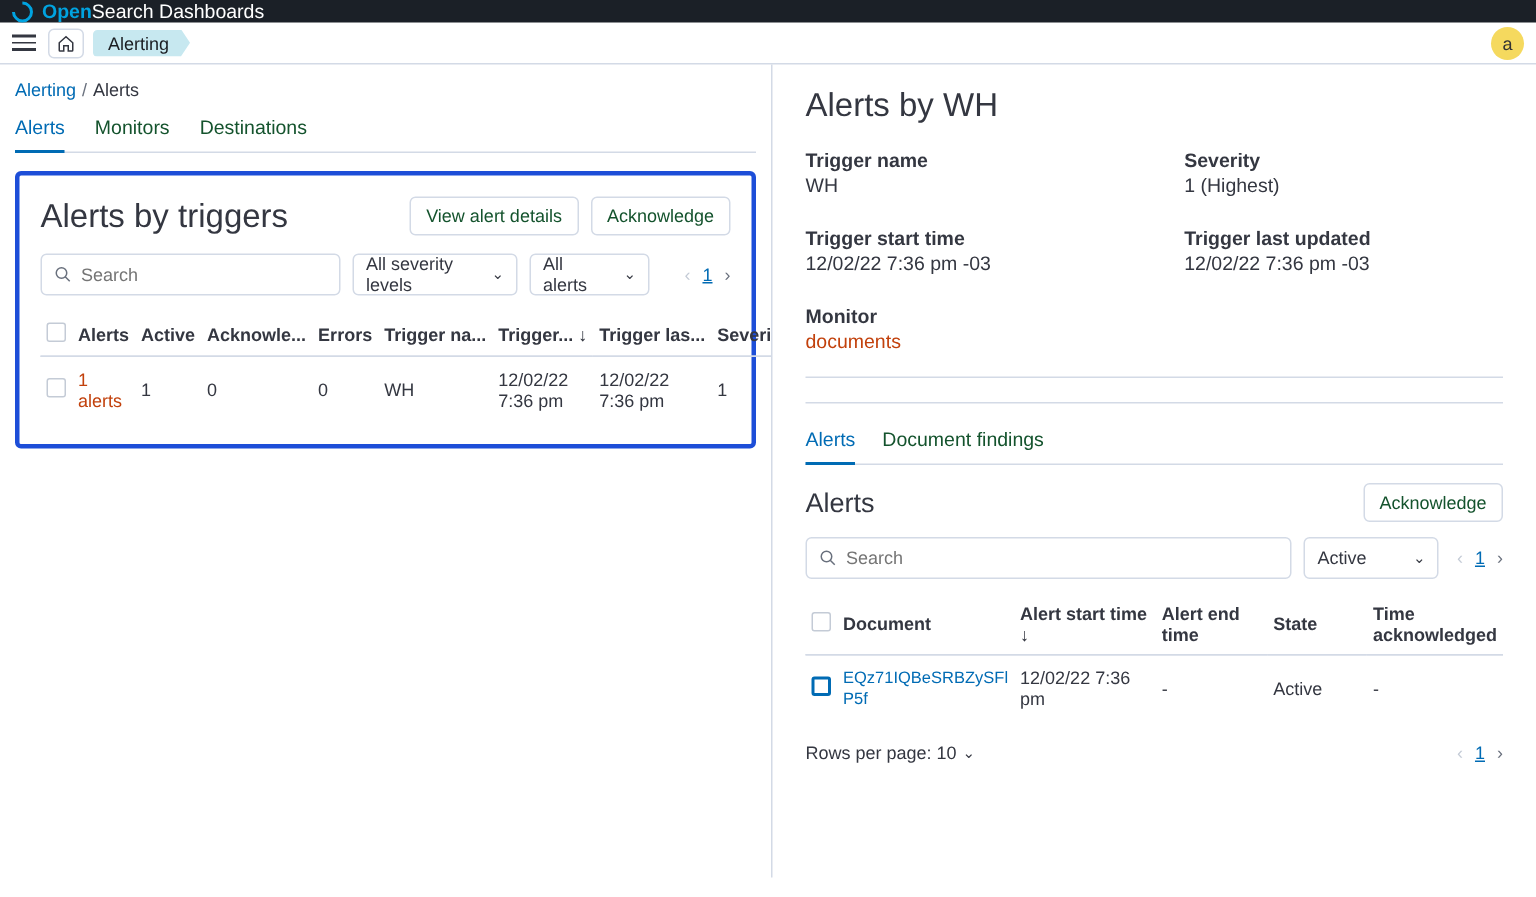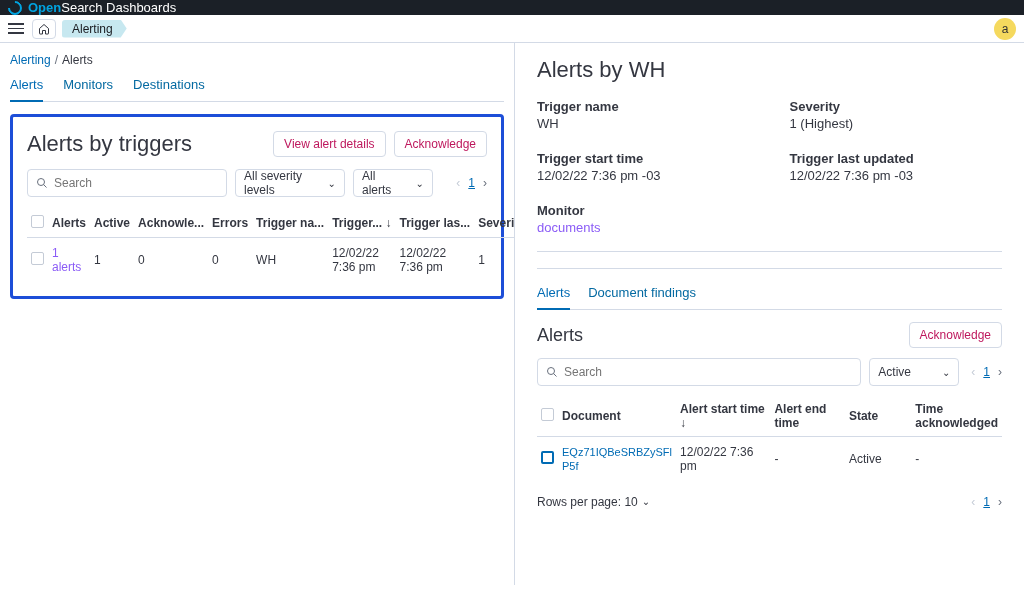--- a/index.html
+++ b/index.html
@@ -76,39 +76,39 @@
   .right-pane {
     flex: 1;
     border-left: 1px solid #d3dae6;
     padding: 14px 22px 14px 22px;
     overflow-y: auto;
   }
   .bc { font-size: 12px; color: #343741; margin: 2px 0 10px 0; display: flex; gap: 4px; align-items: center; }
   .bc a { color: #006bb4; text-decoration: none; cursor: pointer; }
   .bc-sep { color: #69707d; }
   .tabs { display: flex; gap: 20px; border-bottom: 1px solid #d3dae6; margin-bottom: 12px; }
-  .tab { padding: 0 0 8px 0; font-size: 13px; cursor: pointer; color: #0369a1; }
+  .tab { padding: 0 0 8px 0; font-size: 13px; cursor: pointer; color: #14532d; }
   .tab.active { color: #006bb4; border-bottom: 2px solid #006bb4; margin-bottom: -1px; }
   .panel {
     border: 3px solid #1d4ed8;
     border-radius: 4px;
     padding: 14px;
   }
   .panel-head { display: flex; justify-content: space-between; align-items: center; margin-bottom: 12px; }
   .panel-title { font-size: 22px; font-weight: 400; }
   .panel-actions { display: flex; gap: 8px; }
   .btn {
     border: 1px solid #d3dae6;
     border-radius: 4px;
     padding: 5px 10px;
     background: #fff;
     font-size: 12px;
     cursor: pointer;
   }
-  .btn.disabled { color: #be185d; cursor: not-allowed; }
+  .btn.disabled { color: #14532d; cursor: not-allowed; }
   .controls-row { display: flex; gap: 8px; align-items: center; margin-bottom: 12px; }
   .search-box {
     flex: 1;
     border: 1px solid #d3dae6;
     border-radius: 4px;
     height: 28px;
     display: flex; align-items: center;
     padding: 0 8px;
     gap: 6px;
     max-width: 200px;
@@ -137,21 +137,21 @@
     text-align: left; font-weight: 600;
     padding: 6px 4px; border-bottom: 1px solid #d3dae6;
     white-space: nowrap; overflow: hidden; text-overflow: ellipsis;
   }
   table.data td {
     padding: 8px 4px;
     vertical-align: middle;
   }
   table.data td .ts { display:block; }
   .chk { width: 13px; height: 13px; border: 1px solid #c4cbd6; border-radius: 2px; display: inline-block; cursor: pointer; }
-  .link { color: #8b5cf6; cursor: pointer; }
+  .link { color: #c2410c; cursor: pointer; }
   .right-title { font-size: 22px; font-weight: 400; margin-bottom: 16px; }
   .kv-grid { display: flex; gap: 40px; margin-bottom: 20px; }
   .kv-col { flex: 1; }
   .kv-label { font-weight: 600; font-size: 13px; margin-bottom: 2px; }
   .kv-val { font-size: 13px; color: #343741; }
   .hr { border: none; border-top: 1px solid #d3dae6; margin: 16px 0; }
   .cond-block .kv-label { margin-bottom: 4px; }
   .cond-line { font-size: 13px; margin-bottom: 1px; }
   .sub-tabs { display: flex; gap: 18px; border-bottom: 1px solid #d3dae6; margin-bottom: 12px; }
   .r-head { display: flex; justify-content: space-between; align-items: center; margin-bottom: 10px; }

